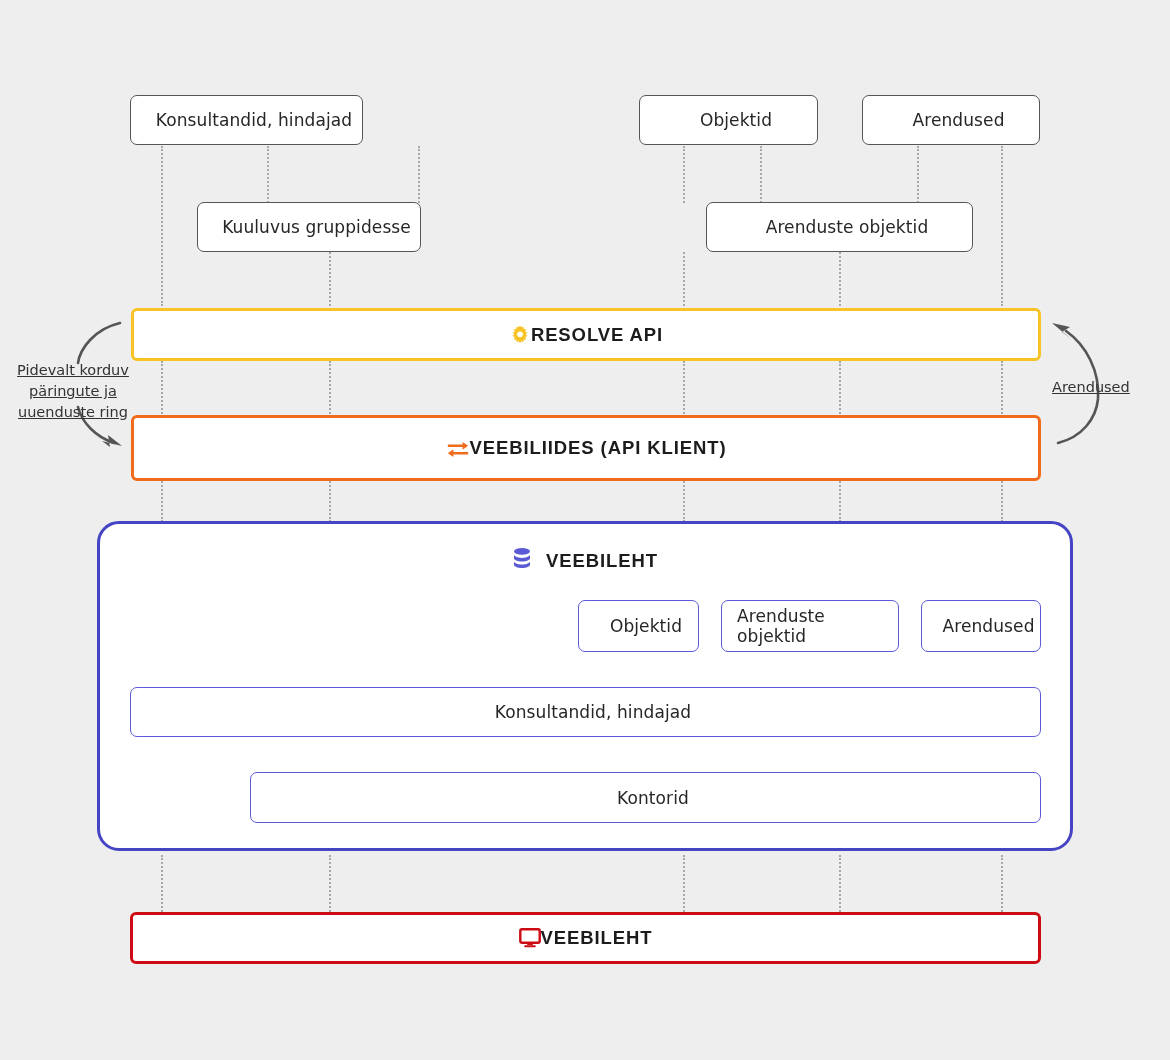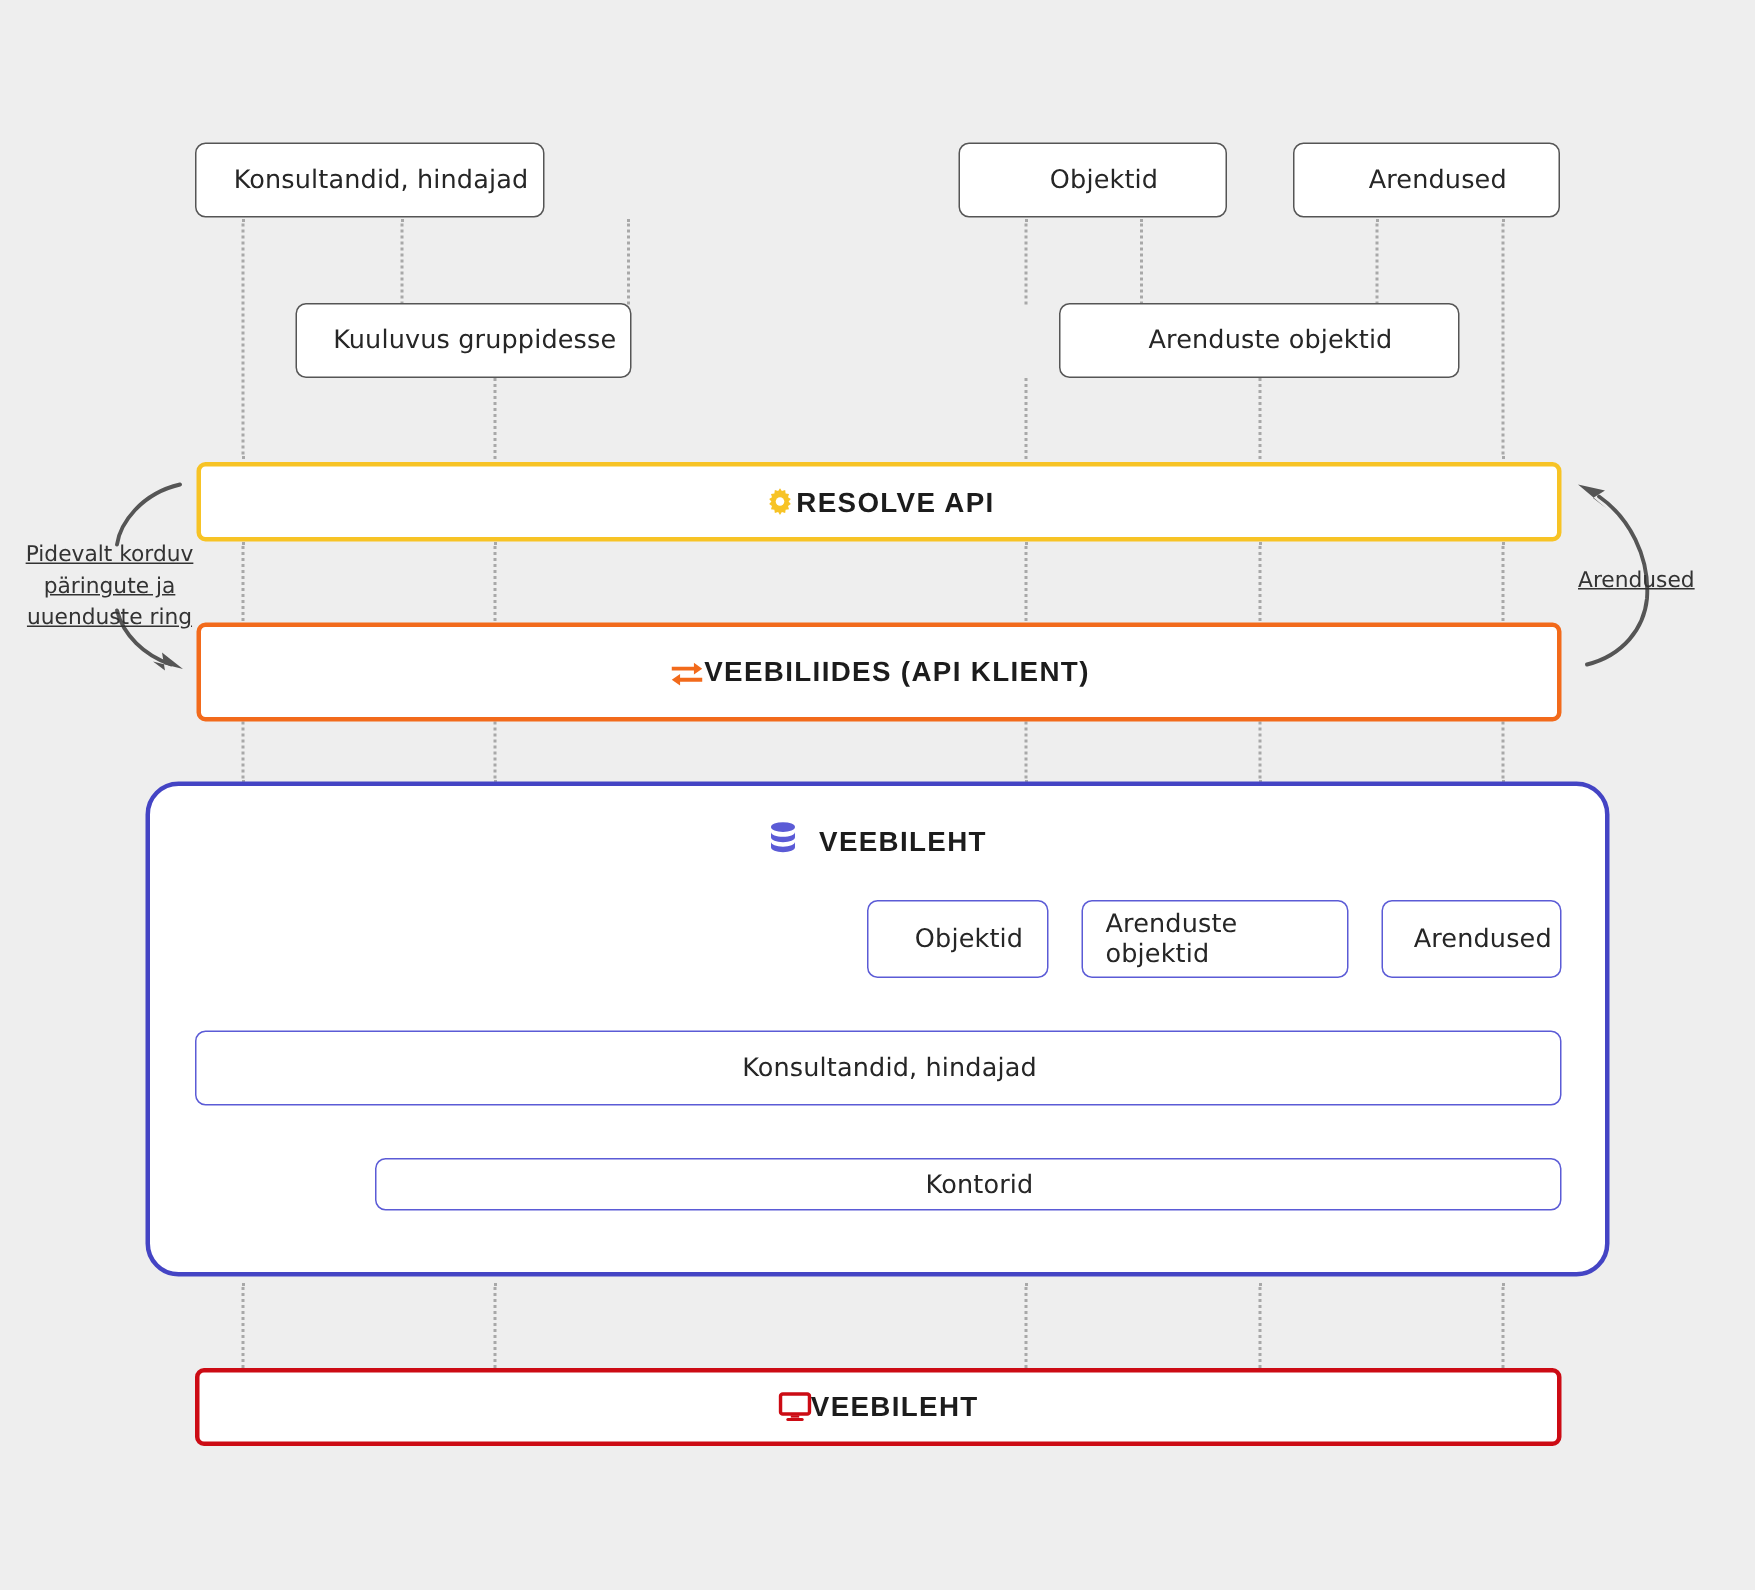--- a/index.html
+++ b/index.html
@@ -243,21 +243,21 @@
     <span>Arenduste objektid</span>
   </div>
   <div class="node db" style="left:921px; top:600px; width:120px; height:52px;">
     <span>Arendused</span>
   </div>
 
   <div class="node db" style="left:130px; top:687px; width:911px; height:50px;">
     <span>Konsultandid, hindajad</span>
   </div>
 
-  <div class="node db" style="left:250px; top:772px; width:791px; height:35px;">
+  <div class="node db" style="left:250px; top:772px; width:791px; height:51px;">
     <span>Kontorid</span>
   </div>
 
   <div class="banner" id="veebileht" style="left:130px; top:912px; width:911px; height:52px;">
     <span class="bicon">
       <svg width="22" height="20" viewBox="0 0 22 20" aria-hidden="true">
         <rect x="1.3" y="1.3" width="19.4" height="13.4" rx="1.6" fill="none" stroke="#cc0b14" stroke-width="2.4"></rect>
         <rect x="8.2" y="15.6" width="5.6" height="1.5" fill="#cc0b14"></rect>
         <rect x="5.2" y="17.3" width="11.6" height="2.0" rx="1" fill="#cc0b14"></rect>
       </svg>

